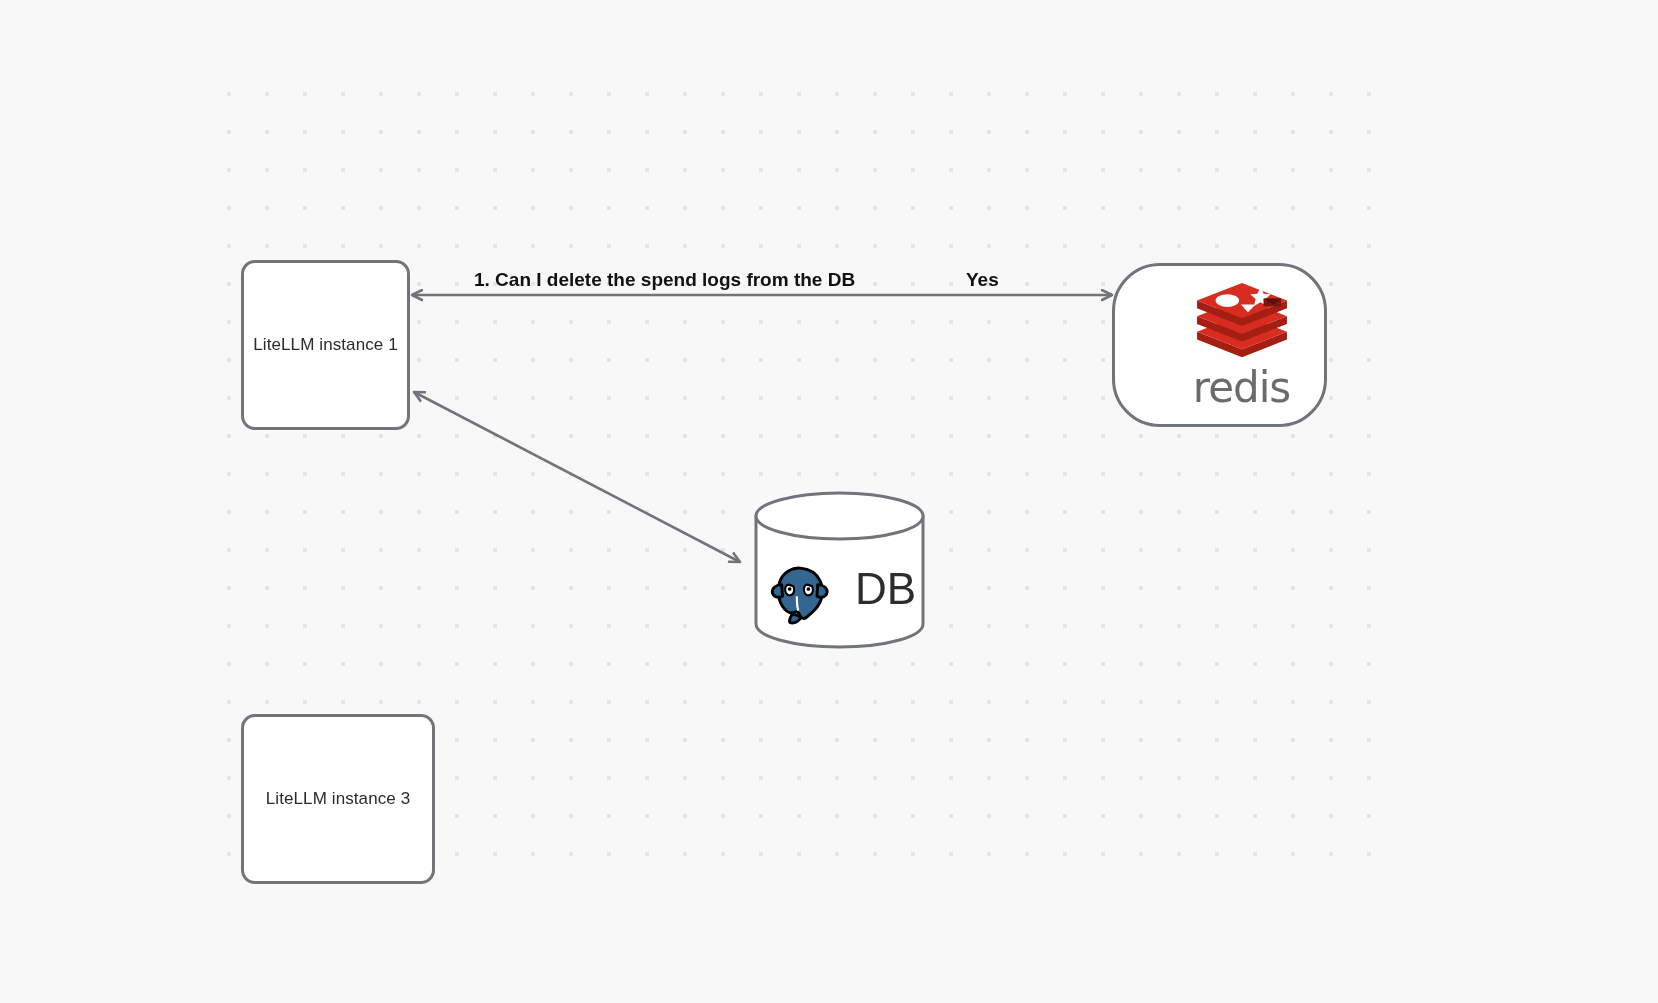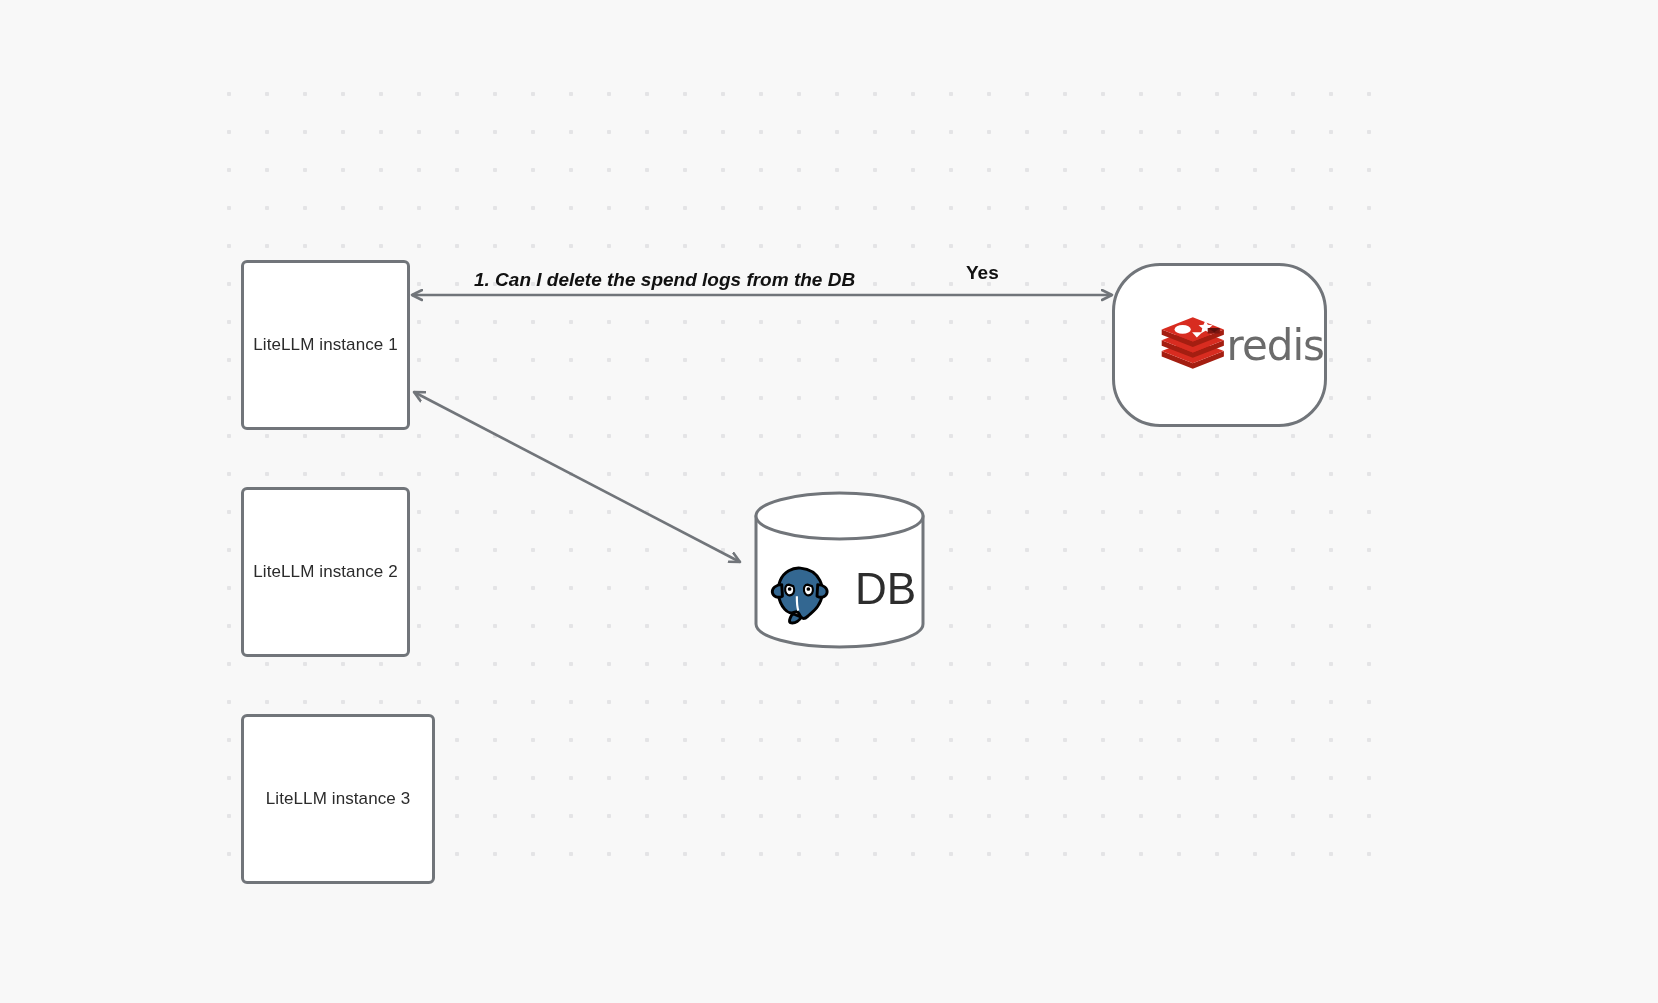--- a/index.html
+++ b/index.html
@@ -25,21 +25,21 @@
     background-image: radial-gradient(circle, #e4e4e6 2.1px, rgba(0,0,0,0) 2.2px);
     background-size: 38px 38px;
     background-position: 10px 11px;
     pointer-events: none;
   }
   
   .node-box {
     position: absolute;
     background: #ffffff;
     border: 3px solid #71757a;
-    border-radius: 6px;
+    border-radius: 14px;
     box-sizing: border-box;
     display: flex;
     align-items: center;
     justify-content: center;
   }
   .node-label {
     font-size: 17px;
     color: #2b2b2b;
     font-family: "Liberation Sans", sans-serif;
     letter-spacing: 0.1px;
@@ -53,21 +53,21 @@
     position: absolute;
     left: 1112px;
     top: 263px;
     width: 215px;
     height: 164px;
     background: #ffffff;
     border: 3px solid #71757a;
     border-radius: 48px;
     box-sizing: border-box;
     display: flex;
-    flex-direction: row;
+    flex-direction: column;
     align-items: center;
     justify-content: center;
     padding-left: 44px;
   }
   #redis-logo { display:block; }
   .redis-wordmark {
     font-family: "DejaVu Sans", sans-serif;
     font-size: 42px;
     color: #6b6b6b;
     line-height: 1;
@@ -103,22 +103,22 @@
 
   
   .edge-label {
     position: absolute;
     font-family: "Liberation Sans", sans-serif;
     font-weight: bold;
     font-size: 19px;
     color: #111111;
     white-space: nowrap;
   }
-  #label-1 { left: 474px; top: 269px; font-style: italic; }
-  #label-1b { left: 966px; top: 262px; }
+  #label-1 { left: 474px; top: 269px; }
+  #label-1b { left: 966px; top: 269px; }
   #label-2 { left: 551px; top: 435px; }
 
   svg.overlay {
     position: absolute;
     left: 0; top: 0;
     width: 1658px;
     height: 1003px;
     pointer-events: none;
   }
 </style>
@@ -141,23 +141,20 @@
 
     <line x1="412" y1="295" x2="1112" y2="295" stroke="#71757a" stroke-width="2.6" marker-start="url(#arrow-open-rev)" marker-end="url(#arrow-open)"></line>
 
     <line x1="414" y1="392" x2="740" y2="562" stroke="#71757a" stroke-width="2.6" marker-start="url(#arrow-open-rev)" marker-end="url(#arrow-open)"></line>
   </svg>
 
   <div class="node-box" id="llm1">
     <span class="node-label">LiteLLM instance 1</span>
   </div>
 
-  <div class="node-box" id="llm2">
-    <span class="node-label">LiteLLM instance 2</span>
-  </div>
 
   <div class="node-box" id="llm3">
     <span class="node-label">LiteLLM instance 3</span>
   </div>
 
   <div id="redis-node">
     <svg id="redis-logo" width="98" height="84" viewBox="0 0 100 86">
 
       <path d="M50,78 L4,60 L4,52 L50,70 L96,52 L96,60 Z" fill="#a41e11"></path>
       <path d="M50,70 L4,52 L50,34 L96,52 Z" fill="#d82c20"></path>

